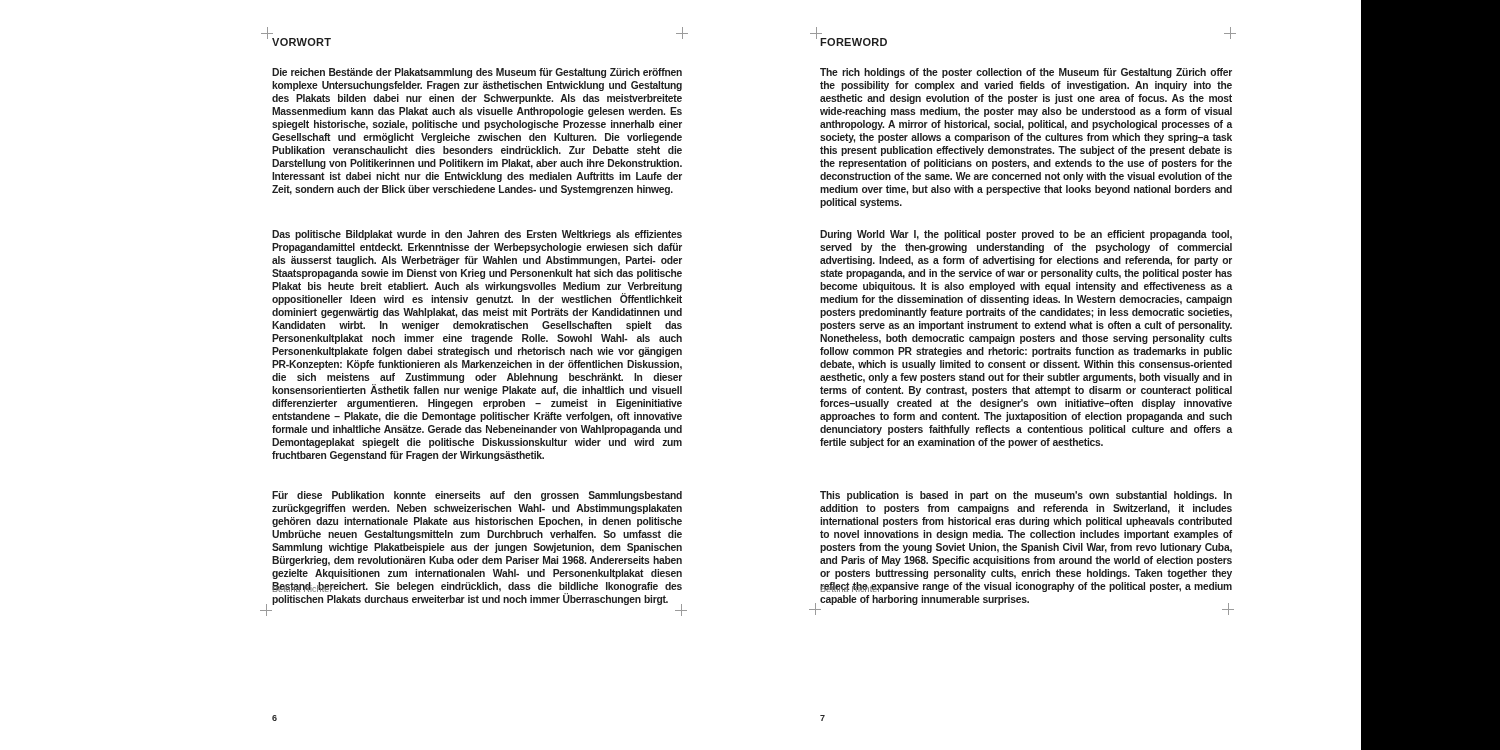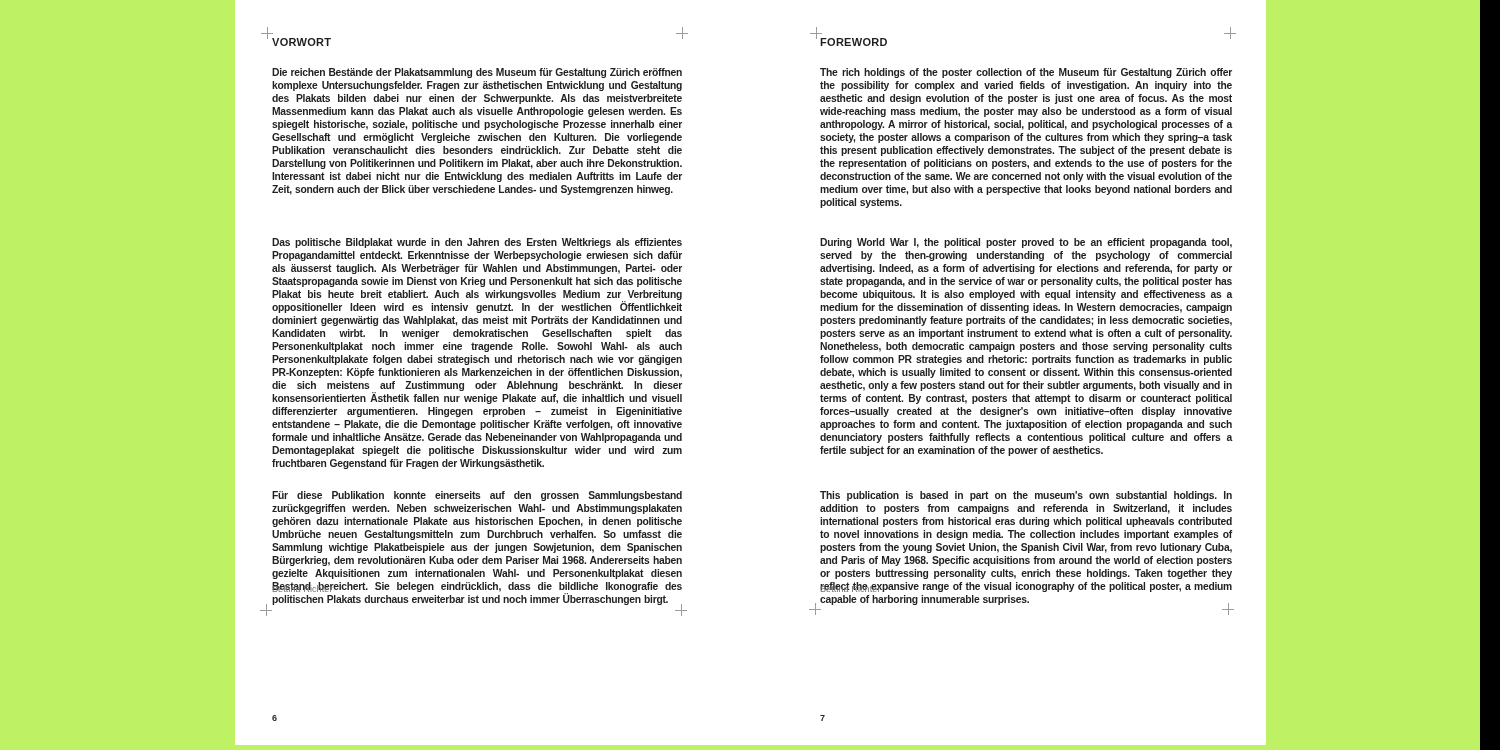--- a/index.html
+++ b/index.html
@@ -6,23 +6,23 @@
     margin: 0;
     padding: 0;
     width: 1500px;
     height: 750px;
     background: #000000;
     overflow: hidden;
     font-family: "Liberation Sans", "DejaVu Sans", sans-serif;
   }
   #canvas {
     position: relative;
-    width: 1480px;
+    width: 1361px;
     height: 750px;
-    background: #bef264;
+    background: #ffffff;
   }
   #spread {
     position: absolute;
     left: 235px;
     top: 0;
     width: 1031px;
     height: 745px;
     background: #ffffff;
   }
   .page-col {
@@ -48,21 +48,21 @@
     margin: 0;
     font-size: 10.3px;
     line-height: 13px;
     font-weight: bold;
     letter-spacing: -0.25px;
     word-spacing: 0.5px;
     text-align: justify;
     color: #222222;
   }
   .par-1 { top: 66px; }
-  .par-2 { top: 236px; }
+  .par-2 { top: 228px; }
   .par-3 { top: 489px; }
   .author {
     position: absolute;
     top: 584px;
     left: 0;
     font-size: 9px;
     font-weight: normal;
     color: #6f6f6f;
     letter-spacing: 0.1px;
   }

